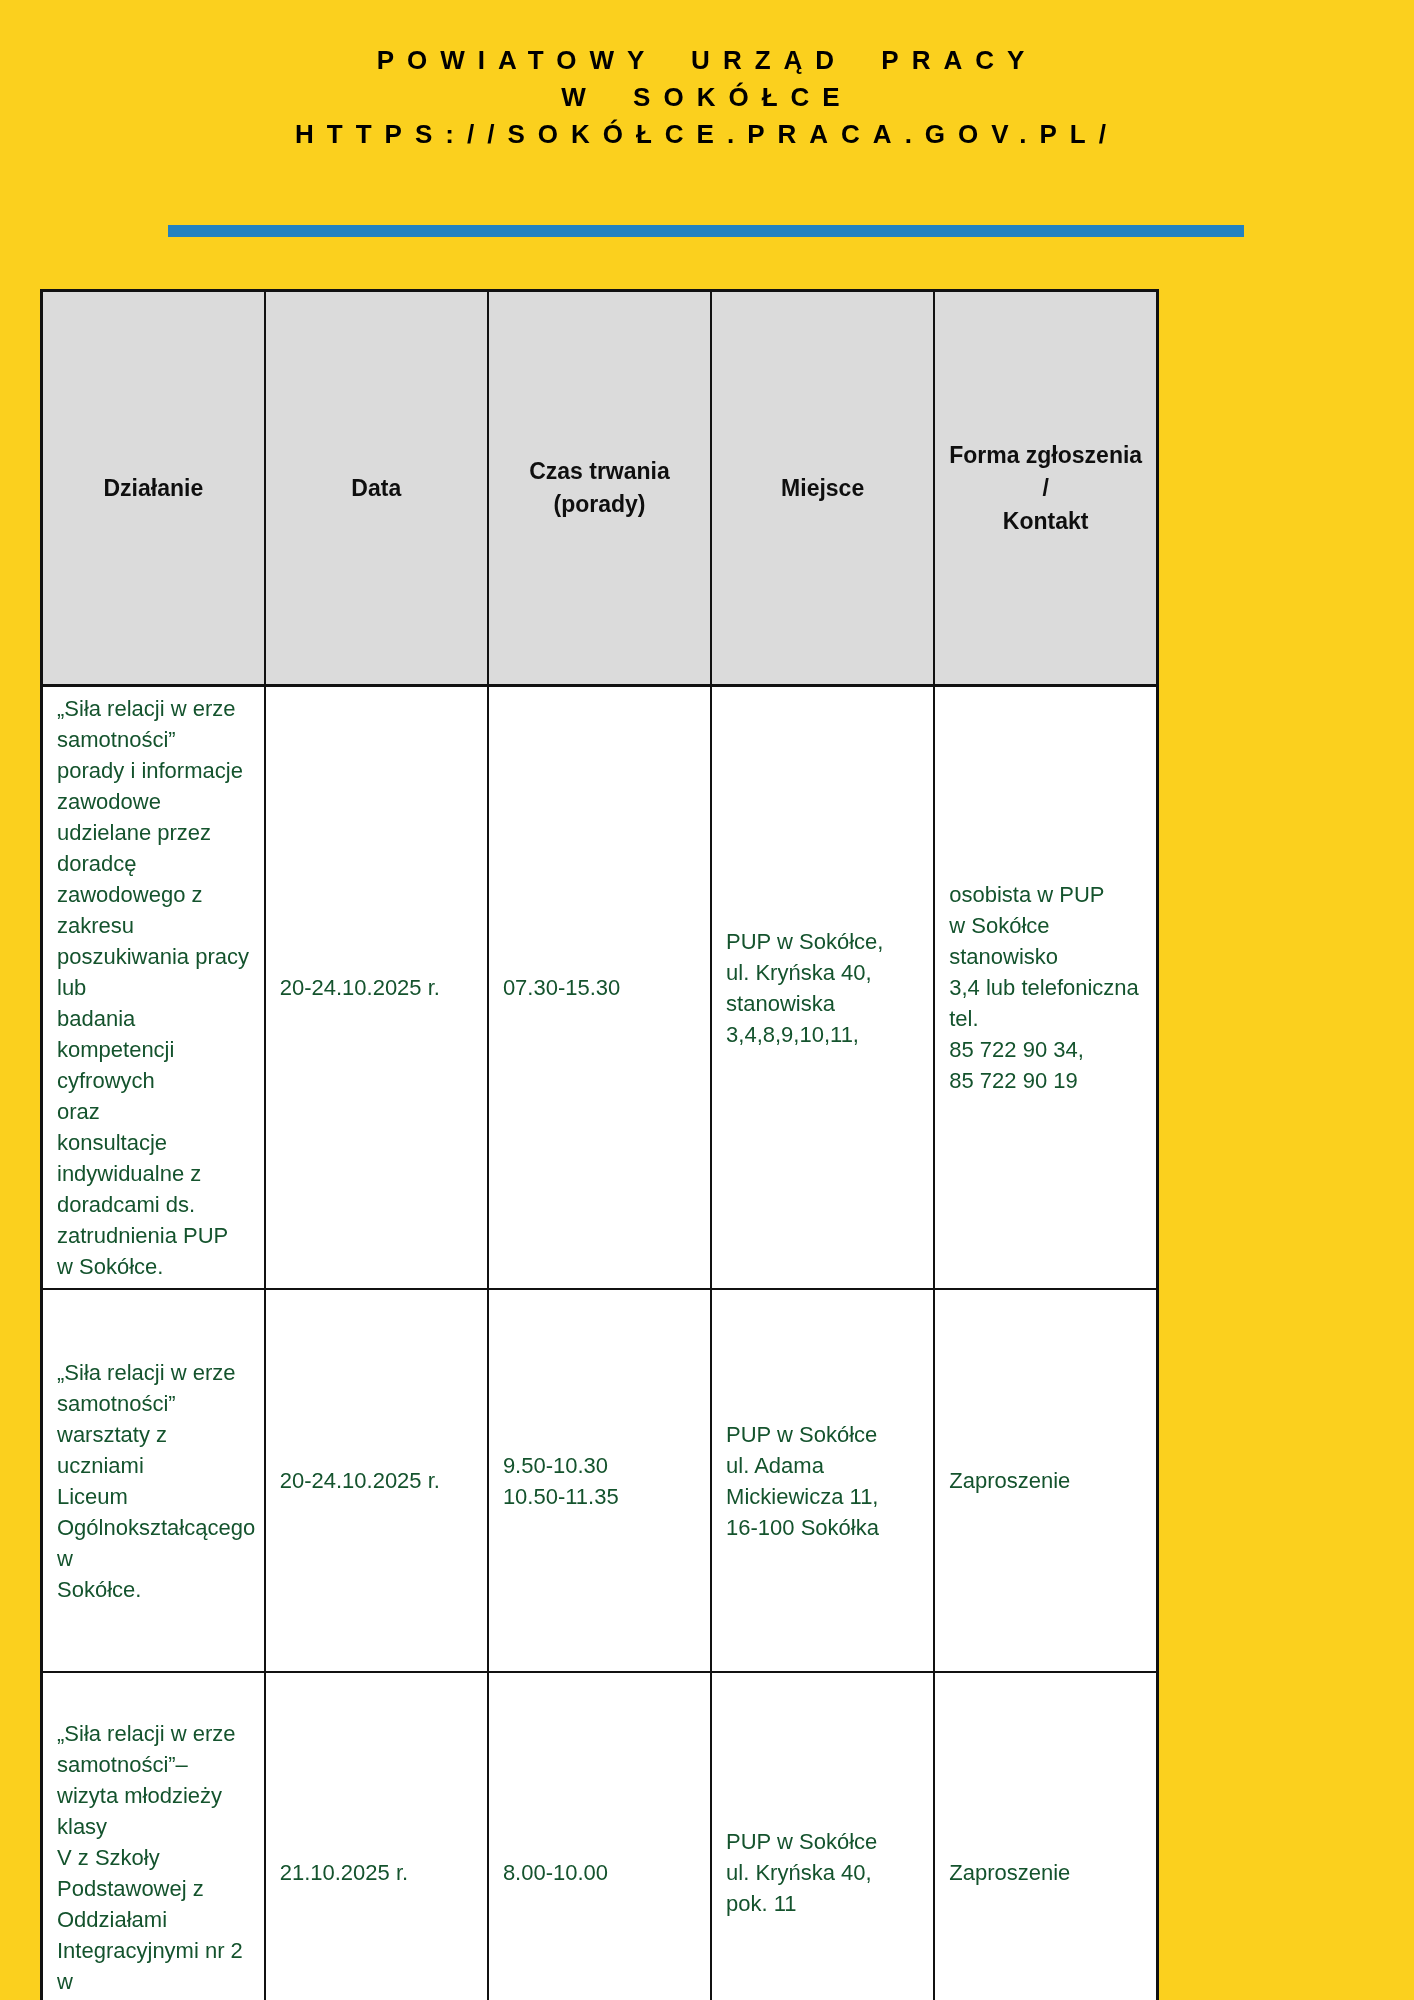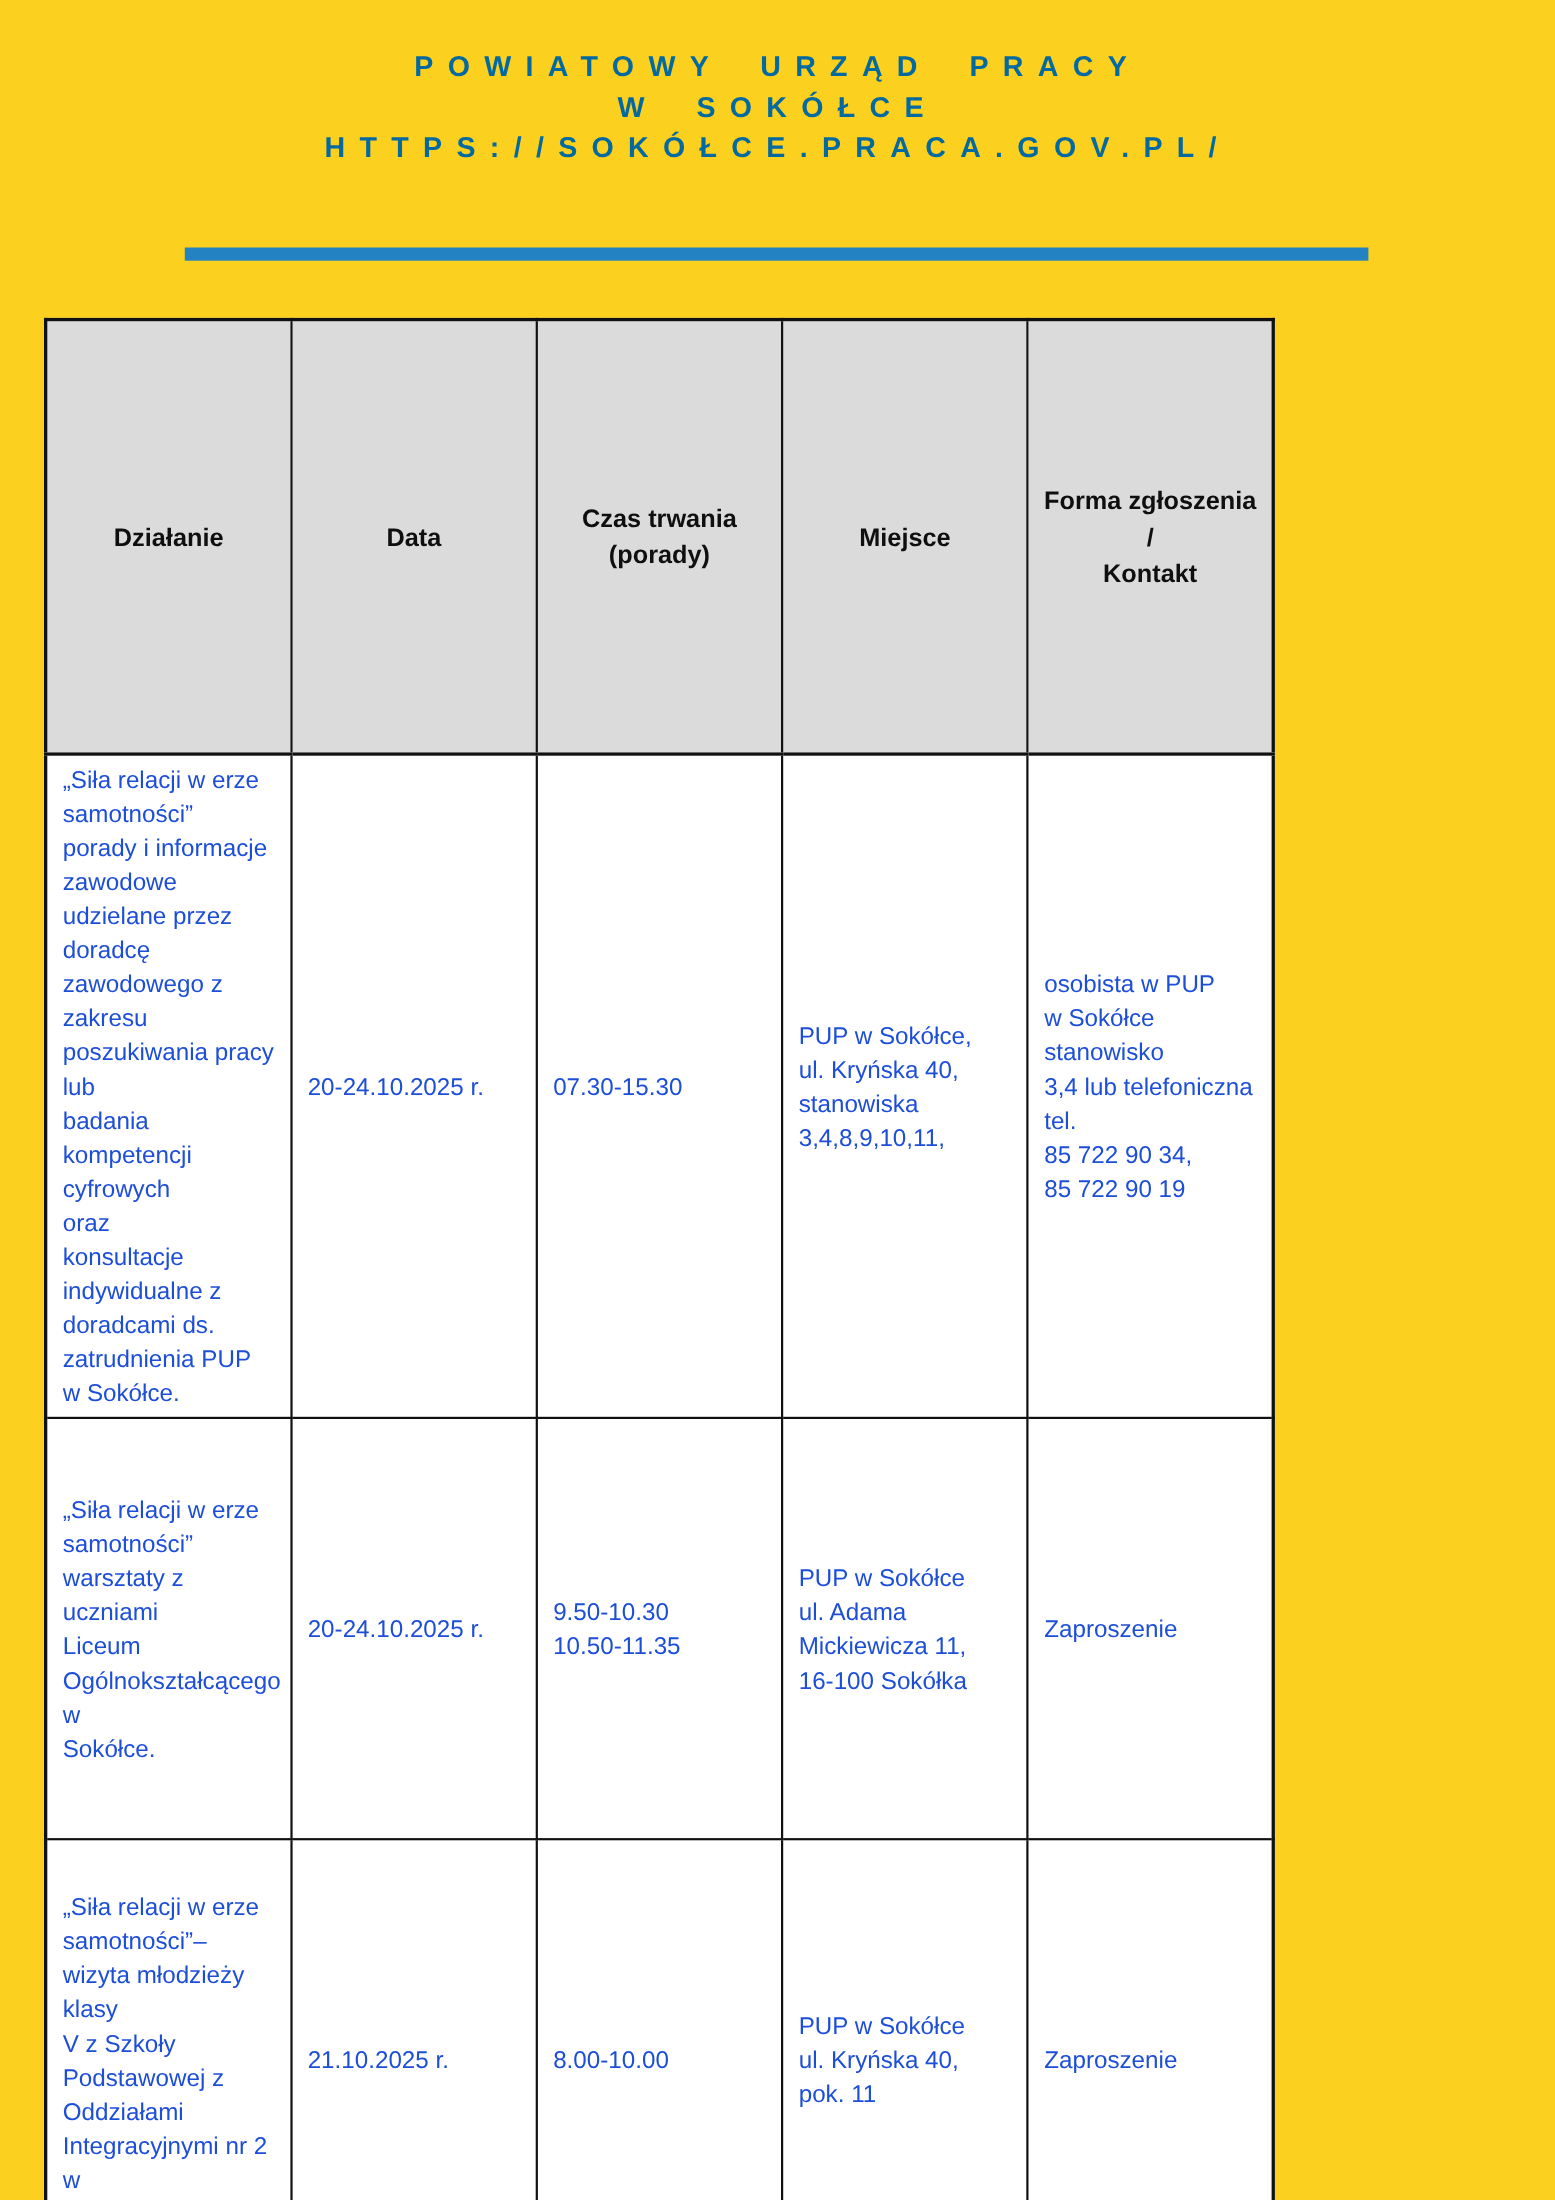--- a/index.html
+++ b/index.html
@@ -10,21 +10,21 @@
     position: relative;
     font-family: "Liberation Sans", sans-serif;
     overflow: hidden;
   }
   .org-header {
     position: absolute;
     top: 42px;
     left: 0;
     width: 1414px;
     text-align: center;
-    color: #0369a1;
+    color: #000000;
     font-weight: bold;
     font-size: 26px;
     line-height: 37px;
     letter-spacing: 13px;
     word-spacing: 14px;
     white-space: nowrap;
   }
   .blue-bar {
     position: absolute;
     left: 168px;
@@ -56,21 +56,21 @@
     color: #0F0F0F;
     font-weight: bold;
     font-size: 23px;
     line-height: 33px;
     text-align: center;
     padding: 0 10px;
     border-bottom: 3px solid #111111;
   }
   table.schedule td {
     background: #FFFFFF;
-    color: #1d4ed8;
+    color: #14532d;
     font-size: 22px;
     line-height: 31px;
     text-align: left;
     padding: 6px 14px;
   }
   td.tight { line-height: 29px; }
   tr.row-1 { height: 478px; }
   tr.row-2 { height: 383px; }
   tr.row-3 { height: 402px; }
 </style>

